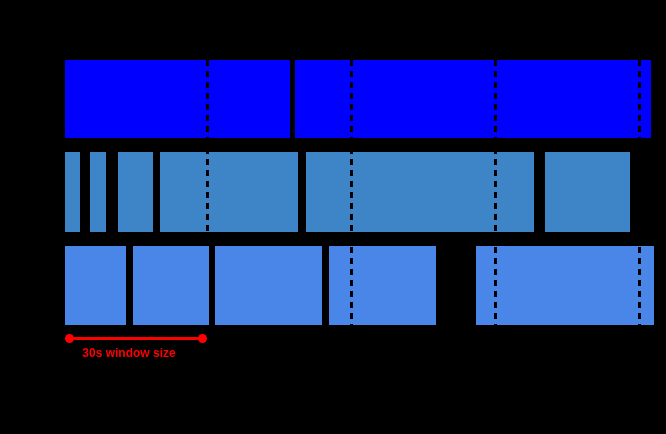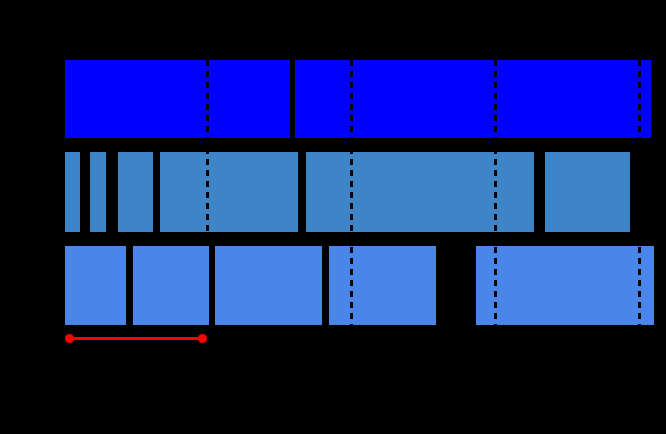--- a/index.html
+++ b/index.html
@@ -50,20 +50,21 @@
   }
 </style>
 </head>
 <body>
 
 <div id="figure-canvas" style="background: rgb(0, 0, 0);">
 
   <div class="arrow-line" style="left: 69px; width: 133px; top: 336.5px; background: rgb(255, 0, 0);"></div>
   <div class="arrow-dot" style="left: 64.5px; top: 333.5px; background: rgb(255, 0, 0);"></div>
   <div class="arrow-dot" style="left: 197.5px; top: 333.5px; background: rgb(255, 0, 0);"></div>
+  <div class="arrow-label" style="left: 49px; width: 160px; top: 346px; color: rgb(255, 0, 0);">30s window size</div>
 <div class="bar" style="left: 65px; top: 60px; width: 225px; height: 78px; background: rgb(0, 0, 255);"></div>
     <div class="bar" style="left: 295px; top: 60px; width: 356px; height: 78px; background: rgb(0, 0, 255);"></div>
     <div class="bar" style="left: 65px; top: 152px; width: 15px; height: 80px; background: rgb(61, 133, 198);"></div>
     <div class="bar" style="left: 90px; top: 152px; width: 16px; height: 80px; background: rgb(61, 133, 198);"></div>
     <div class="bar" style="left: 118px; top: 152px; width: 35px; height: 80px; background: rgb(61, 133, 198);"></div>
     <div class="bar" style="left: 160px; top: 152px; width: 138px; height: 80px; background: rgb(61, 133, 198);"></div>
     <div class="bar" style="left: 306px; top: 152px; width: 228px; height: 80px; background: rgb(61, 133, 198);"></div>
     <div class="bar" style="left: 545px; top: 152px; width: 85px; height: 80px; background: rgb(61, 133, 198);"></div>
     <div class="bar" style="left: 65px; top: 246px; width: 61px; height: 79px; background: rgb(74, 134, 232);"></div>
     <div class="bar" style="left: 133px; top: 246px; width: 76px; height: 79px; background: rgb(74, 134, 232);"></div>

